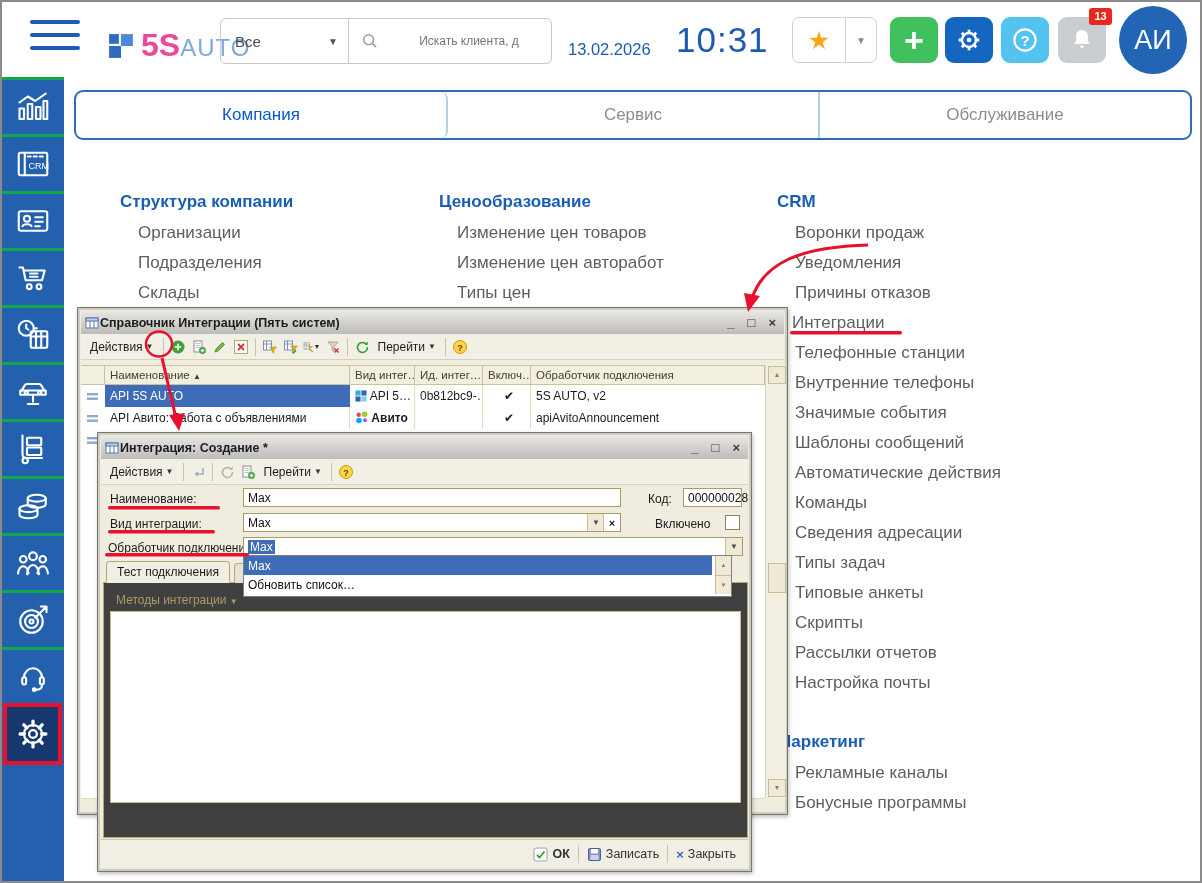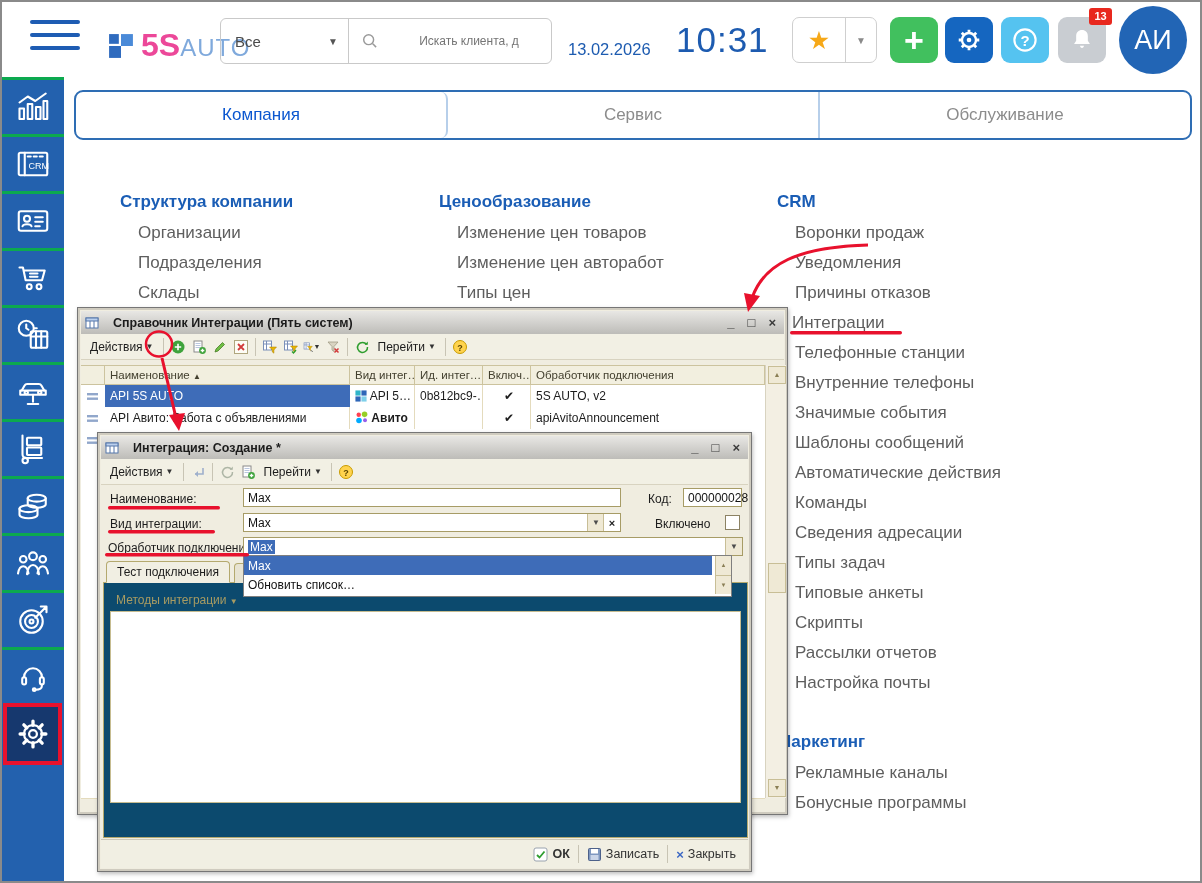--- a/index.html
+++ b/index.html
@@ -29,21 +29,21 @@
   .tabbar{position:absolute;left:72px;top:88px;width:1118px;height:50px;border:2px solid #2E6DB4;border-radius:9px;box-sizing:border-box;display:flex;z-index:1;}
   .tabbar .t{flex:1;display:flex;align-items:center;justify-content:center;font-size:17px;color:#8C8C8C;border-right:2px solid #B7CFEA;}
   .tabbar .t:last-child{border-right:none;}
   .tabbar .t.on{color:#0B57D0;border-radius:7px;}
   
   .mh{position:absolute;font-size:17px;font-weight:bold;color:#1A5DB5;z-index:1;}
   .mi{position:absolute;font-size:17px;color:#5E5E5E;z-index:1;}
   
   .win{position:absolute;background:#F0EDE0;border:1px solid #767676;box-shadow:inset 0 0 0 2px #CFCBBF, 1px 2px 4px rgba(0,0,0,.25);box-sizing:border-box;}
   .tbar{position:absolute;left:3px;right:3px;top:3px;height:23px;background:linear-gradient(#E8E7E4,#BDBCB8);display:flex;align-items:center;padding-left:4px;box-sizing:border-box;}
-  .tbar .ttl{font-size:12.5px;font-weight:bold;color:#1c1c1c;margin-left:14px;white-space:nowrap;}
+  .tbar .ttl{font-size:12.5px;font-weight:bold;color:#1c1c1c;margin-left:1px;white-space:nowrap;}
   .wctl{margin-left:auto;display:flex;gap:13px;padding-right:8px;font-size:13px;font-weight:bold;color:#3a3a3a;}
   .tools{position:absolute;left:3px;right:3px;top:26px;height:26px;background:#F2F0E4;border-bottom:1px solid #D8D3C0;display:flex;align-items:center;gap:3px;padding-left:5px;box-sizing:border-box;}
   .tx{font-size:12px;color:#1c1c1c;display:flex;align-items:center;gap:3px;padding:2px 4px;}
   .tx .dd{font-size:8px;color:#333;}
   .ti{width:18px;height:18px;display:flex;align-items:center;justify-content:center;}
   .sep{width:1px;height:18px;background:#C8C4B4;margin:0 2px;}
   .cell{position:absolute;box-sizing:border-box;font-size:12px;color:#1c1c1c;padding:3px 0 0 5px;white-space:nowrap;overflow:hidden;}
   .hcell{background:#F2EFDF;border-right:1px solid #CCC39E;border-bottom:1px solid #CCC39E;border-top:1px solid #CCC39E;font-size:11.5px;color:#43402f;padding-top:3px;}
   .rrow{position:absolute;border-bottom:1px solid #E4DBBD;background:#fff;}
   .fld{position:absolute;background:#fff;border:1px solid #A79C66;box-sizing:border-box;font-size:12px;color:#111;padding:2px 0 0 4px;}
@@ -356,21 +356,21 @@
 
     <div class="ddlist" style="left:145px;top:122px;width:487px;height:40px;">
       <div class="dditem" style="background:#3E6CB8;color:#fff;width:468px;">Max</div>
       <div class="dditem" style="color:#111;width:468px;">Обновить список…</div>
       <div class="abs" style="right:0;top:0;width:15px;height:38px;background:#F3EFE3;border-left:1px solid #C8BE96;">
         <div style="height:19px;font-size:6px;color:#8a7f55;text-align:center;line-height:18px;border-bottom:1px solid #C8BE96;background:#EFE9D5;">▲</div>
         <div style="height:18px;font-size:6px;color:#8a7f55;text-align:center;line-height:18px;background:#EFE9D5;">▼</div>
       </div>
     </div>
 
-    <div class="abs" style="left:5px;top:149px;width:645px;height:256px;border:1px solid #B4A96E;background:#0c4a6e;box-sizing:border-box;">
+    <div class="abs" style="left:5px;top:149px;width:645px;height:256px;border:1px solid #B4A96E;background:#404040;box-sizing:border-box;">
       <div class="abs" style="left:12px;top:10px;font-size:12px;color:#A89B62;"><span>Методы интеграции</span> <span style="font-size:8px;">▼</span></div>
       <div class="abs" style="left:6px;top:28px;width:631px;height:192px;background:#fff;border:1px solid #C6BC90;box-sizing:border-box;"></div>
     </div>
 
     <div class="abs" style="left:3px;right:3px;bottom:3px;height:29px;border-top:1px solid #CCC8B8;background:#F1EFE3;display:flex;align-items:center;justify-content:flex-end;padding-right:6px;box-sizing:border-box;">
       <span class="btn1c">
         <svg width="15" height="15" viewBox="0 0 15 15">
             <rect x="1" y="1" width="13" height="13" rx="2" fill="#fff" stroke="#9aa3ae"></rect>
             <path d="M4 8l2.5 2.5L11.5 4.5" stroke="#2F9E2F" stroke-width="1.8" fill="none"></path>
           </svg>

